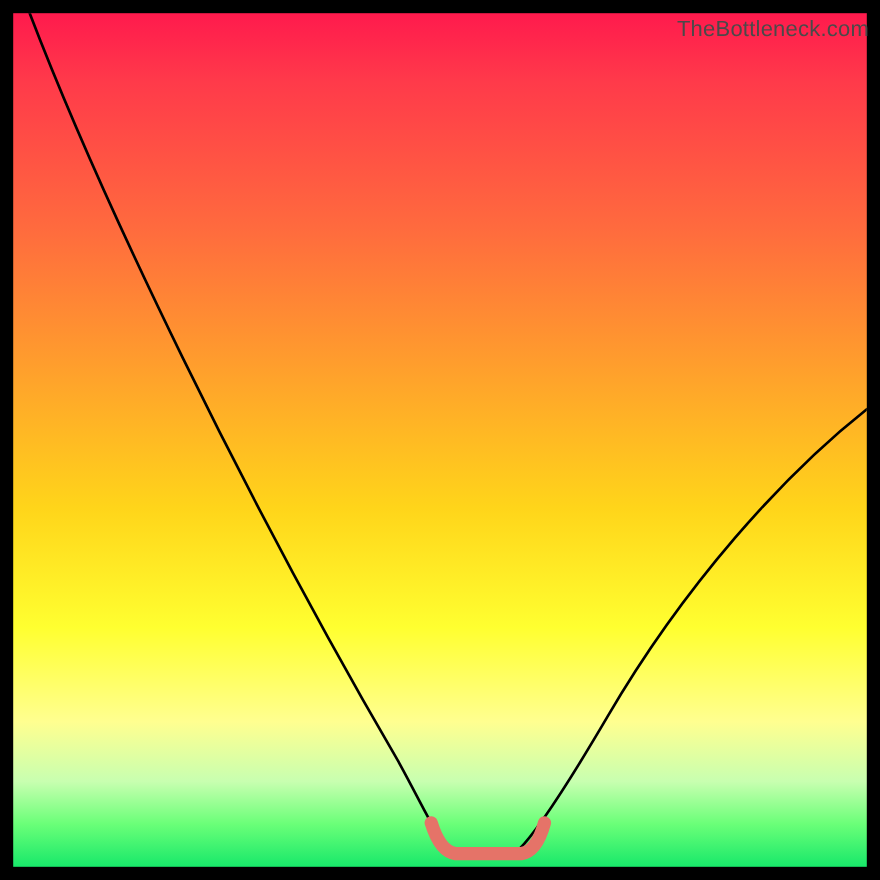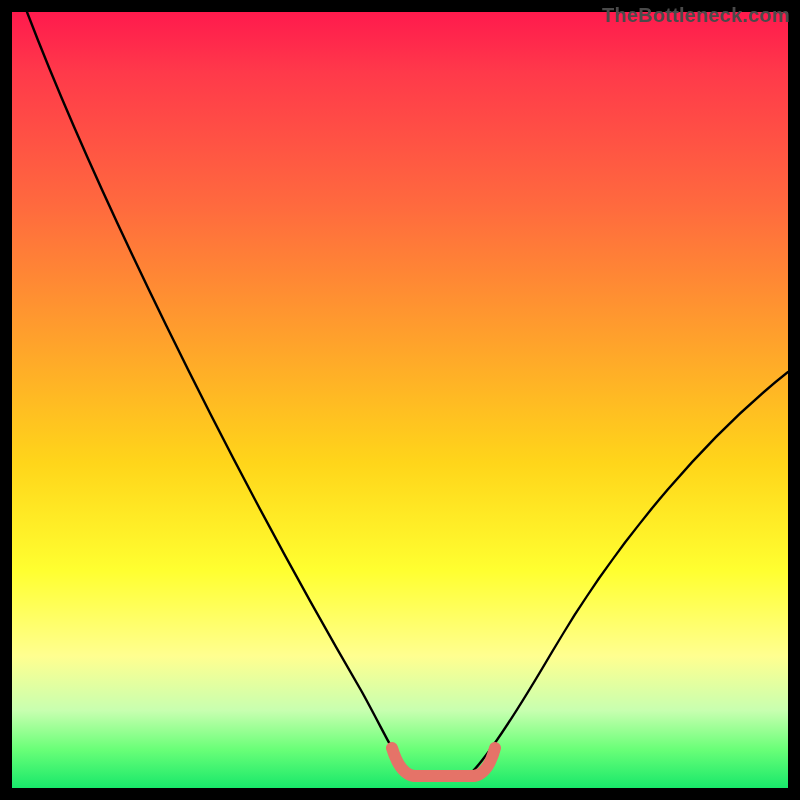--- a/index.html
+++ b/index.html
@@ -27,25 +27,25 @@
       #ffd51a 58%,
       #ffff30 72%,
       #ffff90 83%,
       #c8ffb0 90%,
       #6aff78 95%,
       #18e86a 100%
     );
   }
   .watermark {
     position: absolute;
-    top: 4px;
+    top: 16px;
     right: 10px;
     color: #4a4a4a;
     font-size: 20px;
-    font-weight: 700;
+    font-weight: 400;
     letter-spacing: 0.2px;
     user-select: none;
   }
   svg.overlay {
     position: absolute;
     left: 12px;
     top: 12px;
     width: 776px;
     height: 776px;
   }

